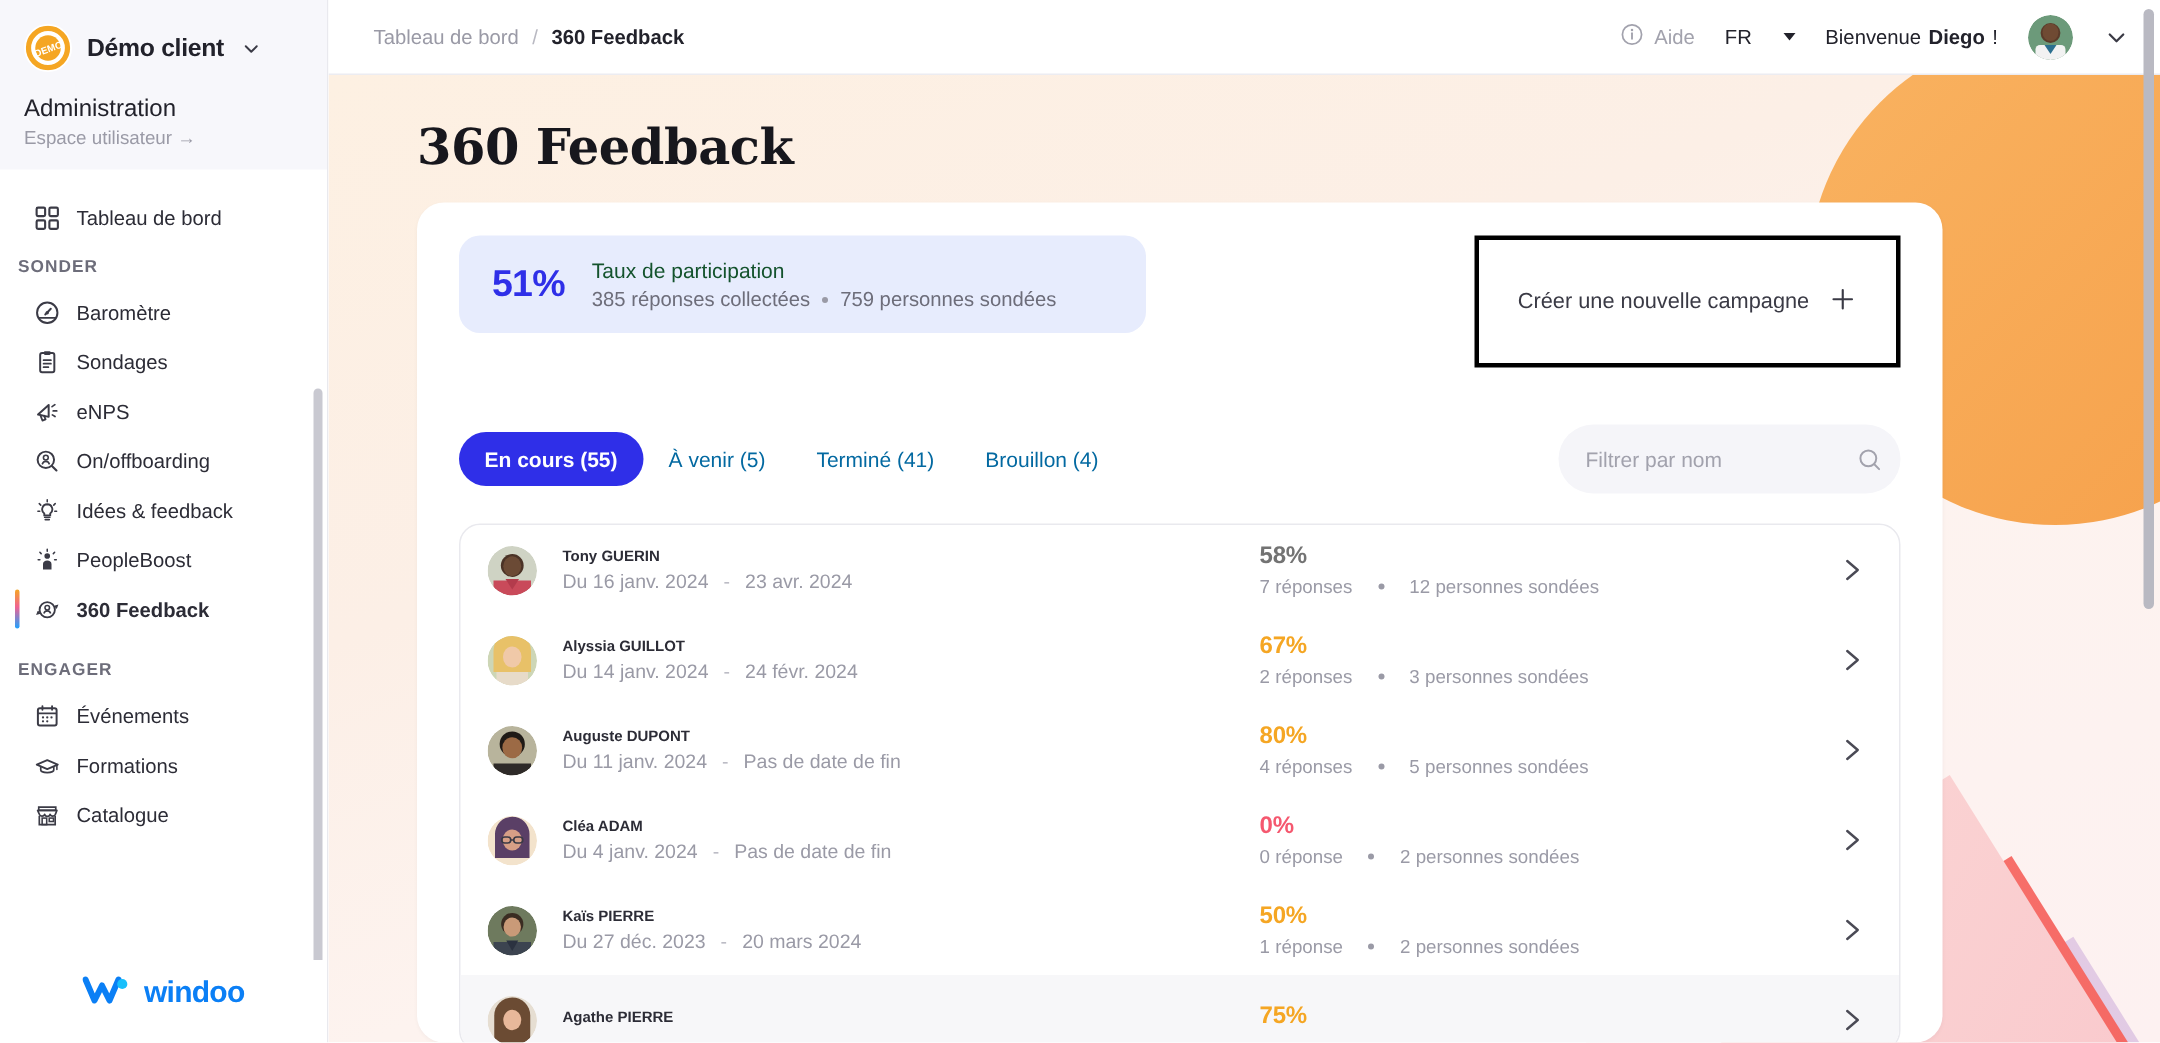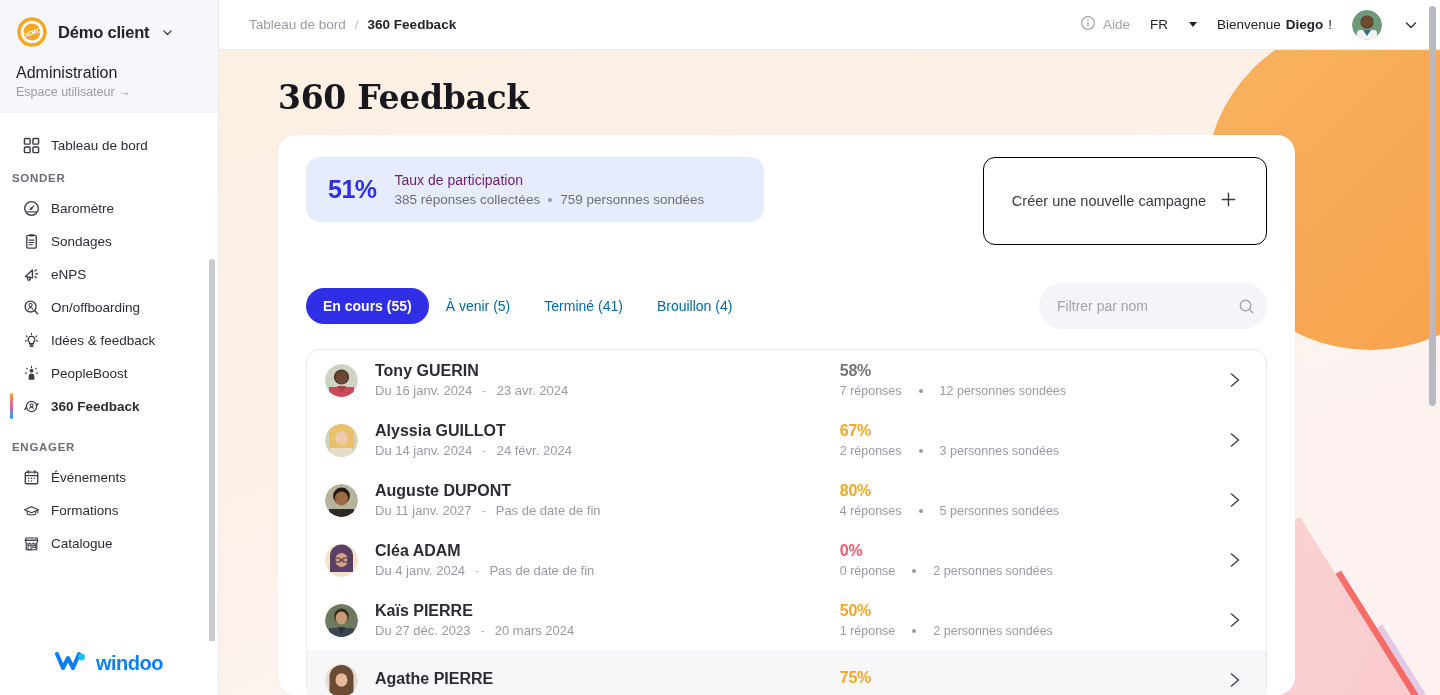--- a/index.html
+++ b/index.html
@@ -126,27 +126,27 @@
     box-shadow: 0 1px 3px rgba(20,20,40,0.04);
   }
 
   .panel-head { display: flex; align-items: flex-start; }
   .stat-card {
     background: #e7ecfd; border-radius: 14px;
     padding: 15px 22px; display: flex; align-items: center; gap: 18px;
     min-width: 458px;
   }
   .stat-pct { font-size: 25px; font-weight: 700; color: #2f2fe8; letter-spacing: -0.5px; }
-  .stat-lbl { font-size: 14px; color: #701a75; margin-bottom: 4px; }
+  .stat-lbl { font-size: 14px; color: #14532d; margin-bottom: 4px; }
   .stat-sub { font-size: 13.5px; color: #6d6d7a; display:flex; align-items:center; gap:8px; }
   .dot { width: 4px; height: 4px; border-radius: 50%; background: #9a9aa6; display:inline-block;}
 
   .cta {
     margin-left: auto; margin-right: 0;
-    border: 1px solid #000000; border-radius: 12px; background: #fff;
+    border: 3px solid #000000; border-radius: 0; background: #fff;
     padding: 0 22px; height: 88px; display: flex; align-items: center; gap: 13px;
     cursor: pointer; min-width: 284px; justify-content: center;
   }
   .cta-txt { font-size: 14.5px; color: #3a3a45; }
   .cta-plus { font-size: 22px; color: #3a3a45; line-height: 1; font-weight: 300; }
 
   .tabsrow { display: flex; align-items: center; margin-top: 38px; }
   .tab {
     font-size: 14px; color: #0369a1; padding: 10px 17px; cursor: pointer;
     border-radius: 22px; font-weight: 400;
@@ -172,21 +172,21 @@
     height: 60px; cursor: pointer; position: relative;
   }
   .row + .row::before {
     content: ""; position: absolute; left: 18px; right: 22px; top: 0;
     height: 1px; background: transparent;
   }
   .row.hl { background: #f7f7f9; }
   .av { width: 33px; height: 33px; border-radius: 50%; overflow: hidden; flex: 0 0 33px; }
   .av svg { display: block; }
   .rname-wrap { margin-left: 17px; width: 520px; }
-  .rname { font-size: 16px; font-weight: 700; color: #2c2c36; }
+  .rname { font-size: 10px; font-weight: 700; color: #2c2c36; }
   .rdates { font-size: 13px; color: #9a9aa6; margin-top: 3px; display:flex; gap:10px;}
   .rdates .sep { color: #b9b9c2; }
   .rstat { width: 430px; }
   .rpct { font-size: 16px; font-weight: 700; letter-spacing: -0.2px; }
   .rsub { font-size: 12.5px; color: #9a9aa6; margin-top: 4px; display:flex; align-items:center; gap:17px;}
   .rchev { margin-left: auto; color: #4a4a55; display:flex; align-items:center;}
 
   .main-scroll {
     position: absolute; right: 4px; top: 6px; width: 7px; height: 400px;
     border-radius: 4px; background: #b9b9c2; z-index: 10;
@@ -560,21 +560,21 @@
                     <rect width="33" height="33" fill="#b8b49c"></rect>
                     <circle cx="16.5" cy="12" r="8.4" fill="#1f1a16"></circle>
                     <ellipse cx="16.5" cy="14.5" rx="6.6" ry="7" fill="#9c6a45"></ellipse>
                     <path d="M4 25h25v10H4z" fill="#2e2a28"></path>
                   </g>
                 </svg>
             </span>
             <div class="rname-wrap">
               <div class="rname">Auguste DUPONT</div>
               <div class="rdates">
-                <span>Du 11 janv. 2027</span>
+                <span>Du 11 janv. 2024</span>
                 <span class="sep">-</span>
                 <span>Pas de date de fin</span>
               </div>
             </div>
             <div class="rstat">
               <div class="rpct" style="color:#f5a623">80%</div>
               <div class="rsub">
                 <span>4 réponses</span>
                 <span class="dot"></span>
                 <span>5 personnes sondées</span>

